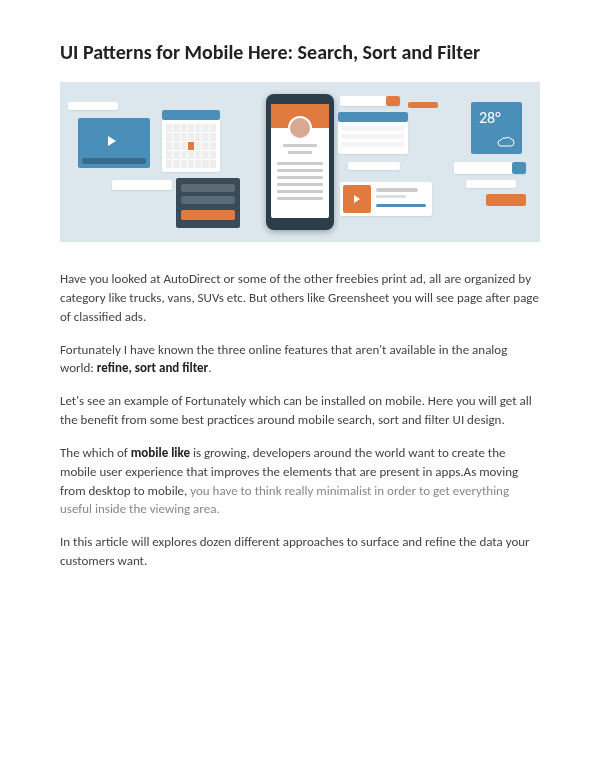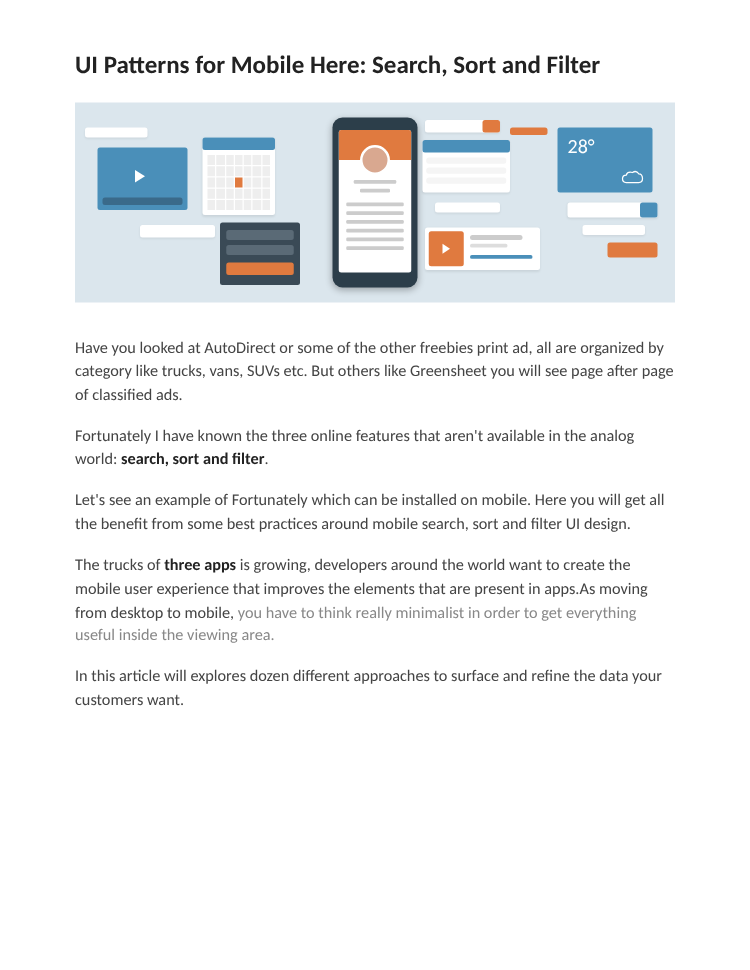--- a/index.html
+++ b/index.html
@@ -175,39 +175,39 @@
 
   <div class="bg-rect card" style="left:280px; top:100px; width:92px; height:34px;">
     <div class="bg-rect orange" style="left:3px; top:3px; width:28px; height:28px;">
       <span class="play-icon" style="top:10px; left:11px; border-left-width:6px; border-top-width:4px; border-bottom-width:4px;"></span>
     </div>
     <div class="bg-rect light" style="left:36px; top:6px; width:42px; height:4px; background:#ccc;"></div>
     <div class="bg-rect light" style="left:36px; top:13px; width:30px; height:3px; background:#ddd;"></div>
     <div class="bg-rect" style="left:36px; top:22px; width:50px; height:3px; background:#4a8fb9;"></div>
   </div>
 
-  <div class="bg-rect blue-card" style="right:18px; top:20px; width:76px; height:52px;">
+  <div class="bg-rect blue-card" style="right:18px; top:20px; width:51px; height:52px;">
     <span class="weather-num">28°</span>
     <svg style="position:absolute; right:6px; bottom:6px; width:20px; height:12px;" viewBox="0 0 20 12">
       <path d="M5 10 Q2 10 2 7 Q2 4 5 4 Q6 1 10 2 Q13 0 15 3 Q18 3 18 7 Q18 10 15 10 Z" fill="none" stroke="#fff" stroke-width="1"></path>
     </svg>
   </div>
   <div class="bg-rect card" style="right:14px; top:80px; width:72px; height:12px;">
     <div class="bg-rect" style="right:0; top:0; width:14px; height:100%; background:#4a8fb9;"></div>
   </div>
   <div class="bg-rect card" style="right:24px; top:98px; width:50px; height:8px;"></div>
   <div class="bg-rect orange" style="right:14px; top:112px; width:40px; height:12px;"></div>
   <div class="bg-rect orange" style="left:348px; top:20px; width:30px; height:6px;"></div>
 </div>
 
 <p>Have you looked at AutoDirect or some of the other freebies print ad, all are organized by category like trucks, vans, SUVs etc. But others like Greensheet you will see page after page of classified ads.</p>
 
 <p>
-  <span>Fortunately I have known the three online features that aren't available in the analog world: </span><span class="bold">search, sort and filter</span><span>.</span>
+  <span>Fortunately I have known the three online features that aren't available in the analog world: </span><span class="bold">refine, sort and filter</span><span>.</span>
 </p>
 
 <p>Let's see an example of Fortunately which can be installed on mobile. Here you will get all the benefit from some best practices around mobile search, sort and filter UI design.</p>
 
 <p>
-  <span>The trucks of </span><span class="bold">three apps</span><span> is growing, developers around the world want to create the mobile user experience that improves the elements that are present in apps.As moving from desktop to mobile, </span><span class="faded">you have to think really minimalist in order to get everything useful inside the viewing area.</span>
+  <span>The which of </span><span class="bold">mobile like</span><span> is growing, developers around the world want to create the mobile user experience that improves the elements that are present in apps.As moving from desktop to mobile, </span><span class="faded">you have to think really minimalist in order to get everything useful inside the viewing area.</span>
 </p>
 
 <p>In this article will explores dozen different approaches to surface and refine the data your customers want.</p>
 
 </body></html>

